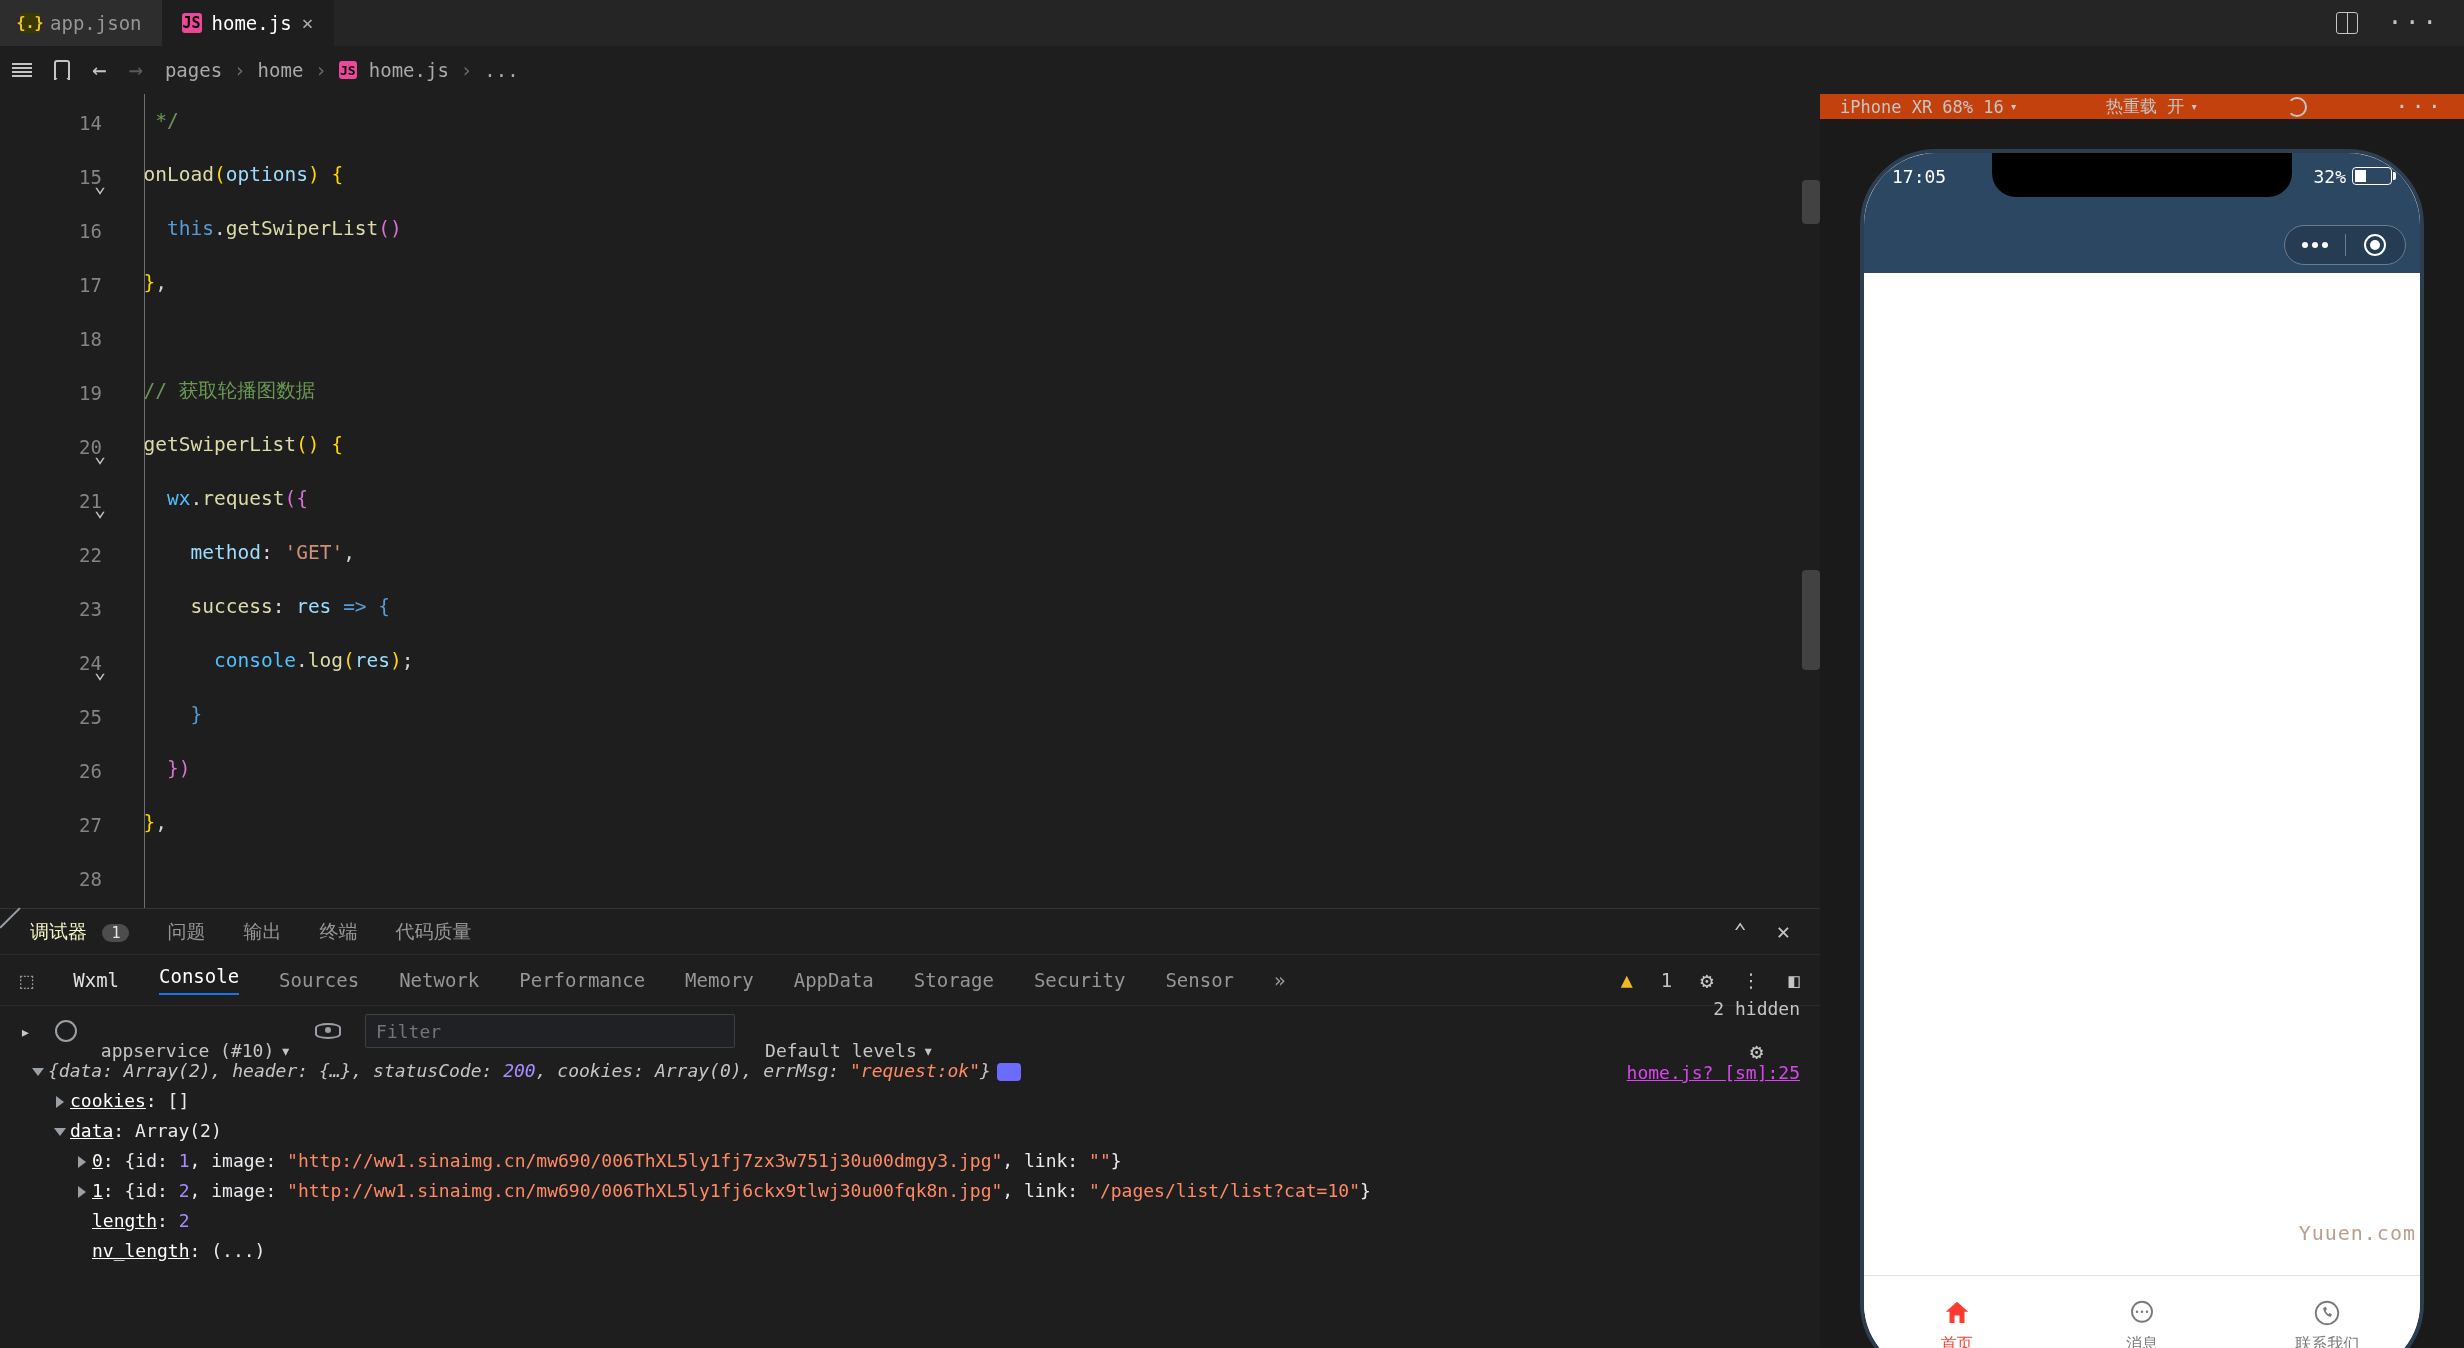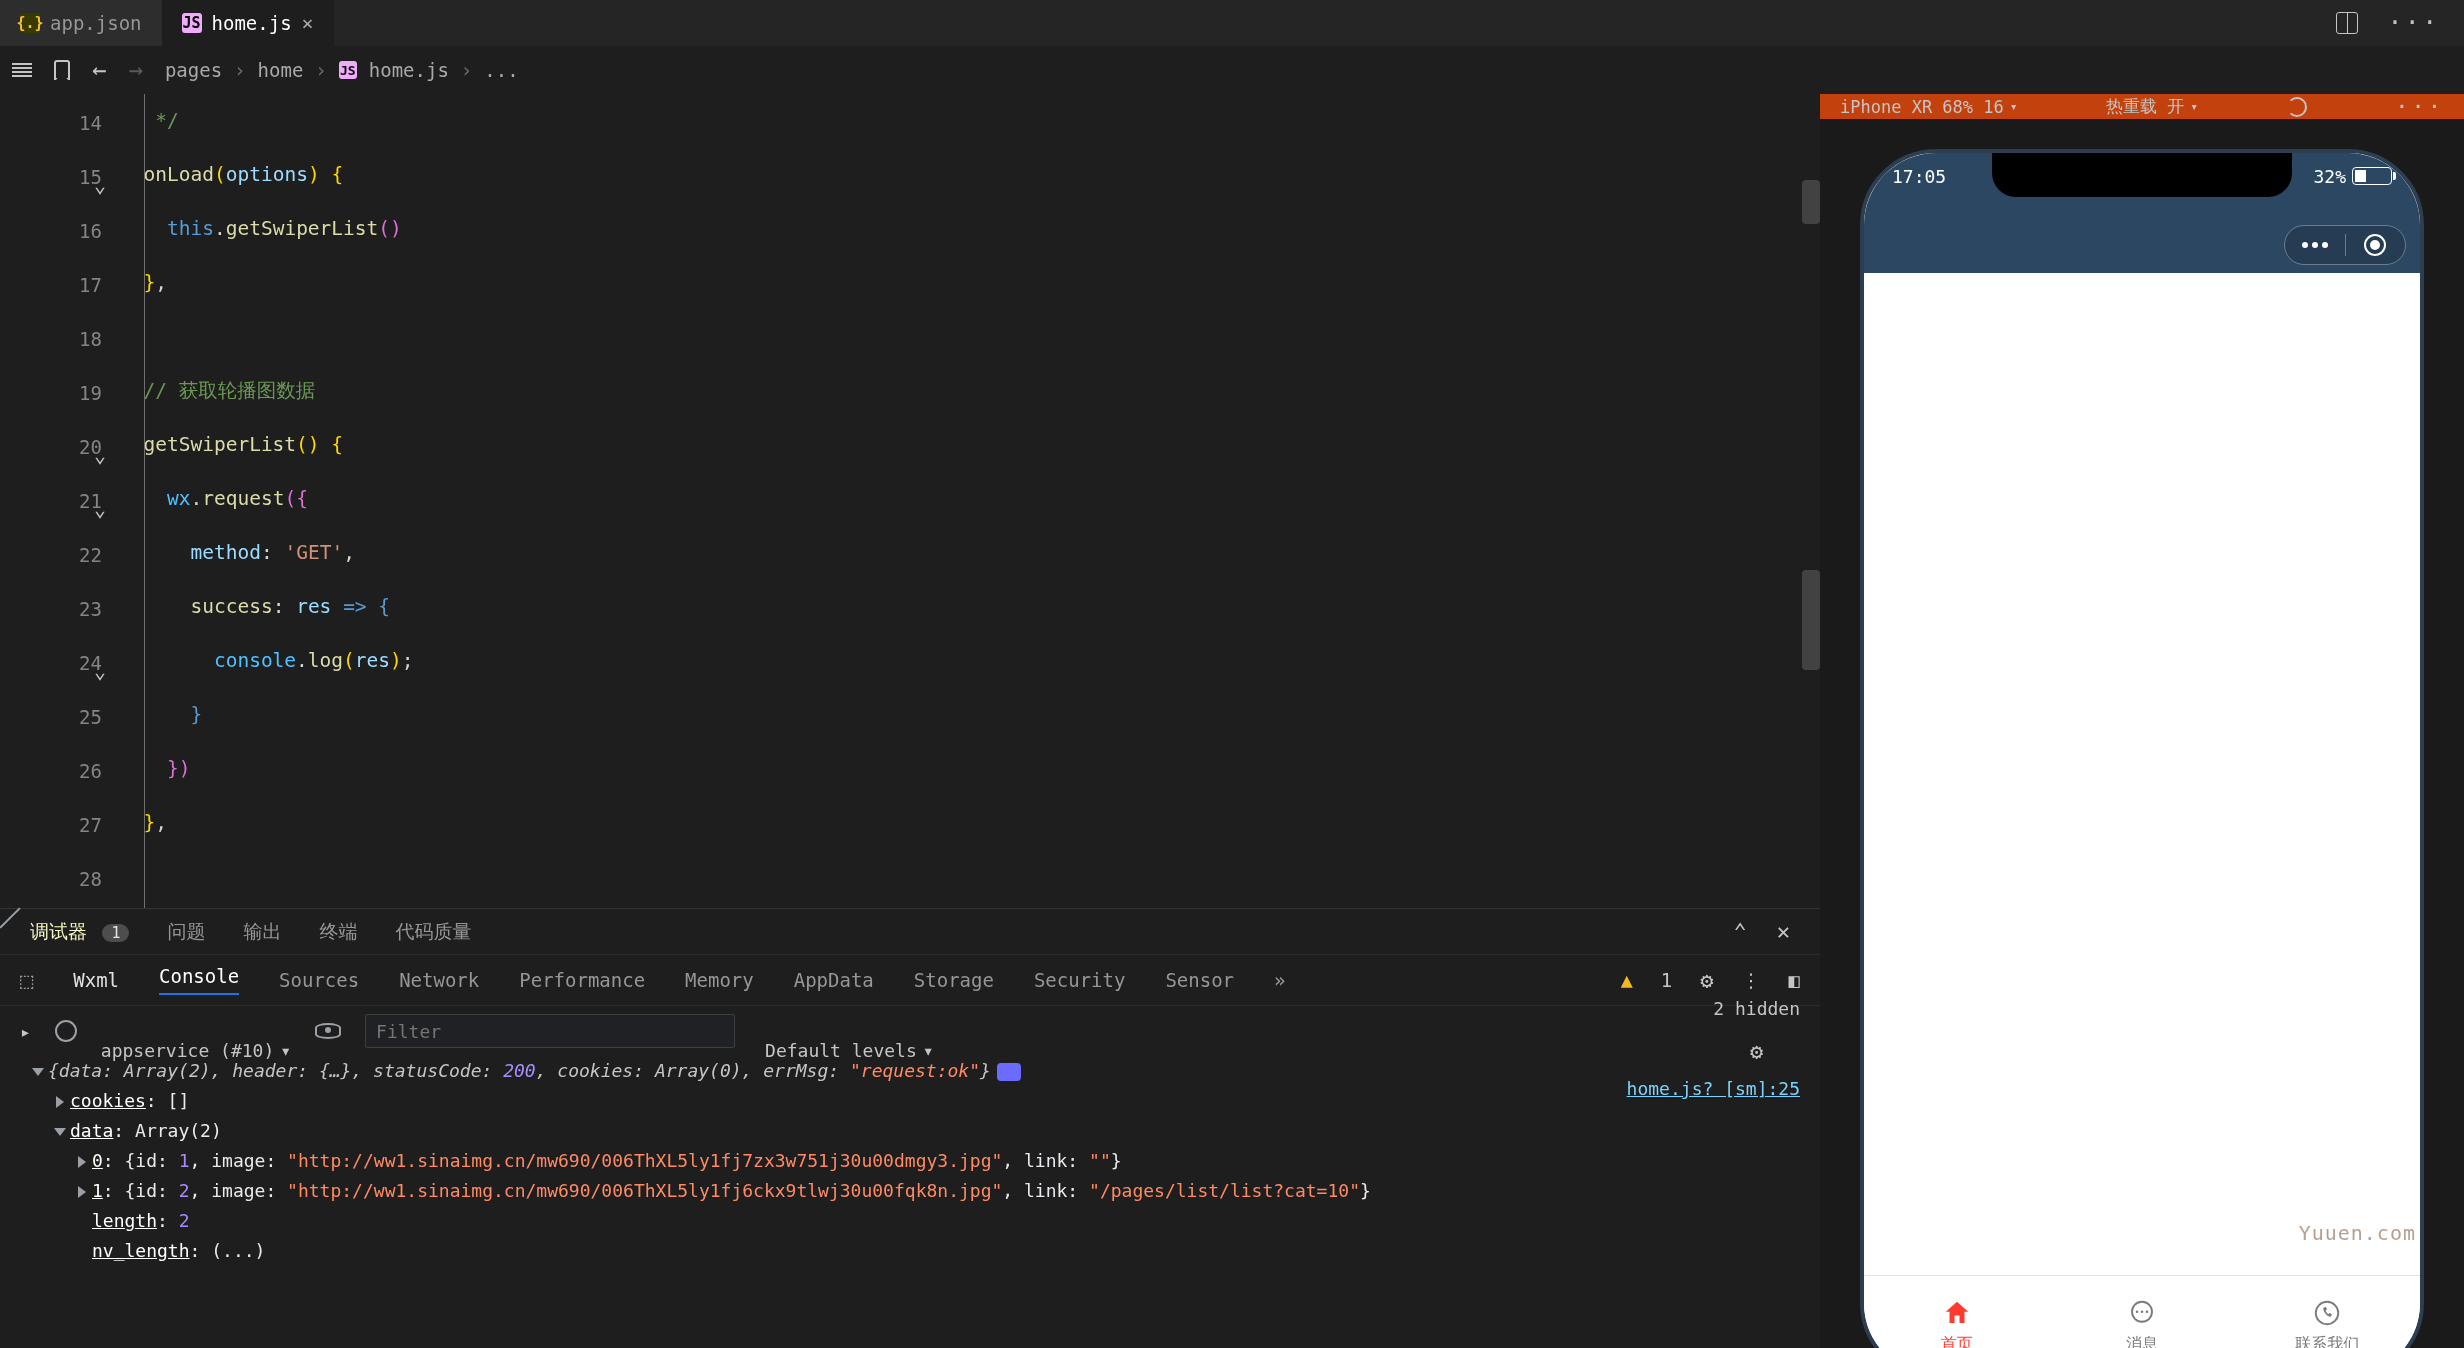--- a/index.html
+++ b/index.html
@@ -5,21 +5,21 @@
 * { margin:0; padding:0; box-sizing:border-box; font-family: -apple-system, "Segoe UI", Menlo, Monaco, Consolas, monospace; }
 body { width:2464px; height:1348px; background:#1e1e1e; color:#d4d4d4; overflow:hidden; position:relative; }
 
 
 .tabbar { height:46px; background:#252526; display:flex; align-items:center; }
 .tab { height:46px; display:flex; align-items:center; padding:0 20px; font-size:19px; gap:10px; }
 .tab.inactive { background:#2d2d2d; color:#969696; }
 .tab.active { background:#1e1e1e; color:#fff; }
 .file-icon { width:20px; height:20px; display:inline-flex; align-items:center; justify-content:center; font-weight:700; font-size:15px; border-radius:3px; }
 .icon-json { background:#3a3a00; color:#f0c132; }
-.icon-js { background:#f0abfc; color:#000; }
+.icon-js { background:#ec4899; color:#000; }
 .tab .close { color:#aaa; font-size:20px; }
 .tab-right { margin-left:auto; display:flex; align-items:center; gap:30px; padding-right:24px; color:#c5c5c5; }
 .tab-right .sq { width:22px; height:22px; border:1.5px solid #c5c5c5; border-radius:3px; display:flex; }
 .tab-right .sq:after { content:""; width:50%; border-right:1.5px solid #c5c5c5; }
 .tab-right .dots { font-size:24px; letter-spacing:3px; color:#c5c5c5; }
 
 
 .subbar { height:48px; display:flex; align-items:center; padding:0 12px; gap:22px; color:#c5c5c5; font-size:19px; }
 .subbar .lines { width:20px; display:flex; flex-direction:column; gap:2px; }
 .subbar .lines span { height:2px; background:#c5c5c5; }
@@ -90,21 +90,21 @@
 .devtabs { height:52px; display:flex; align-items:center; padding:0 20px; gap:40px; font-size:19px; color:#969696; border-top:1px solid #2b2b2b; border-bottom:1px solid #2b2b2b;}
 .devtabs .sel { color:#fff; border-bottom:2px solid #1a73e8; padding-bottom:6px;}
 .devtabs .right { margin-left:auto; display:flex; align-items:center; gap:28px; font-size:19px; color:#c5c5c5;}
 .warn-tri { color:#f2b824; font-size:20px;}
 
 .toolbar-row { height:50px; display:flex; align-items:center; padding:0 20px; gap:24px; font-size:18px; color:#c5c5c5;}
 .toolbar-row .dd { display:flex; align-items:flex-end; gap:6px;margin-top:38px;}
 .filter-input { width:370px; height:34px; background:#202124; border:1px solid #3c4043; color:#9aa0a6; padding:0 10px; border-radius:2px; font-size:18px;}
 
 .console-body { height:292px; overflow:hidden; font-family: Menlo, Monaco, Consolas, monospace; font-size:18px; line-height:30px; color:#e8eaed; padding-left:34px; position:relative;}
-.src-link { position:absolute; right:20px; top:18px; color:#7dd3fc; text-decoration:underline;}
+.src-link { position:absolute; right:20px; top:2px; color:#d946ef; text-decoration:underline;}
 .obj-italic { font-style:italic; color:#c5c5c5;}
 .num { color:#a88cff;}
 .str { color:#ff8a65;}
 .key { color:#ffffff;text-decoration:underline;}
 .tri { display:inline-block; width:0; height:0; border-top:6px solid transparent; border-bottom:6px solid transparent; border-left:8px solid #9aa0a6; margin-right:6px; vertical-align:middle;}
 .tri.down { transform:rotate(90deg);}
 .pill { display:inline-block; width:24px; height:18px; background:#6b6bff; border-radius:4px; vertical-align:middle; margin-left:6px;}
 
 .nosel { position:absolute; top:8px; left:12px; width:22px; height:22px; border:2px solid #9aa0a6; border-radius:50%; }
 .nosel:after { content:""; position:absolute; top:-4px; left:9px; width:2px; height:28px; background:#9aa0a6; transform:rotate(45deg);}

